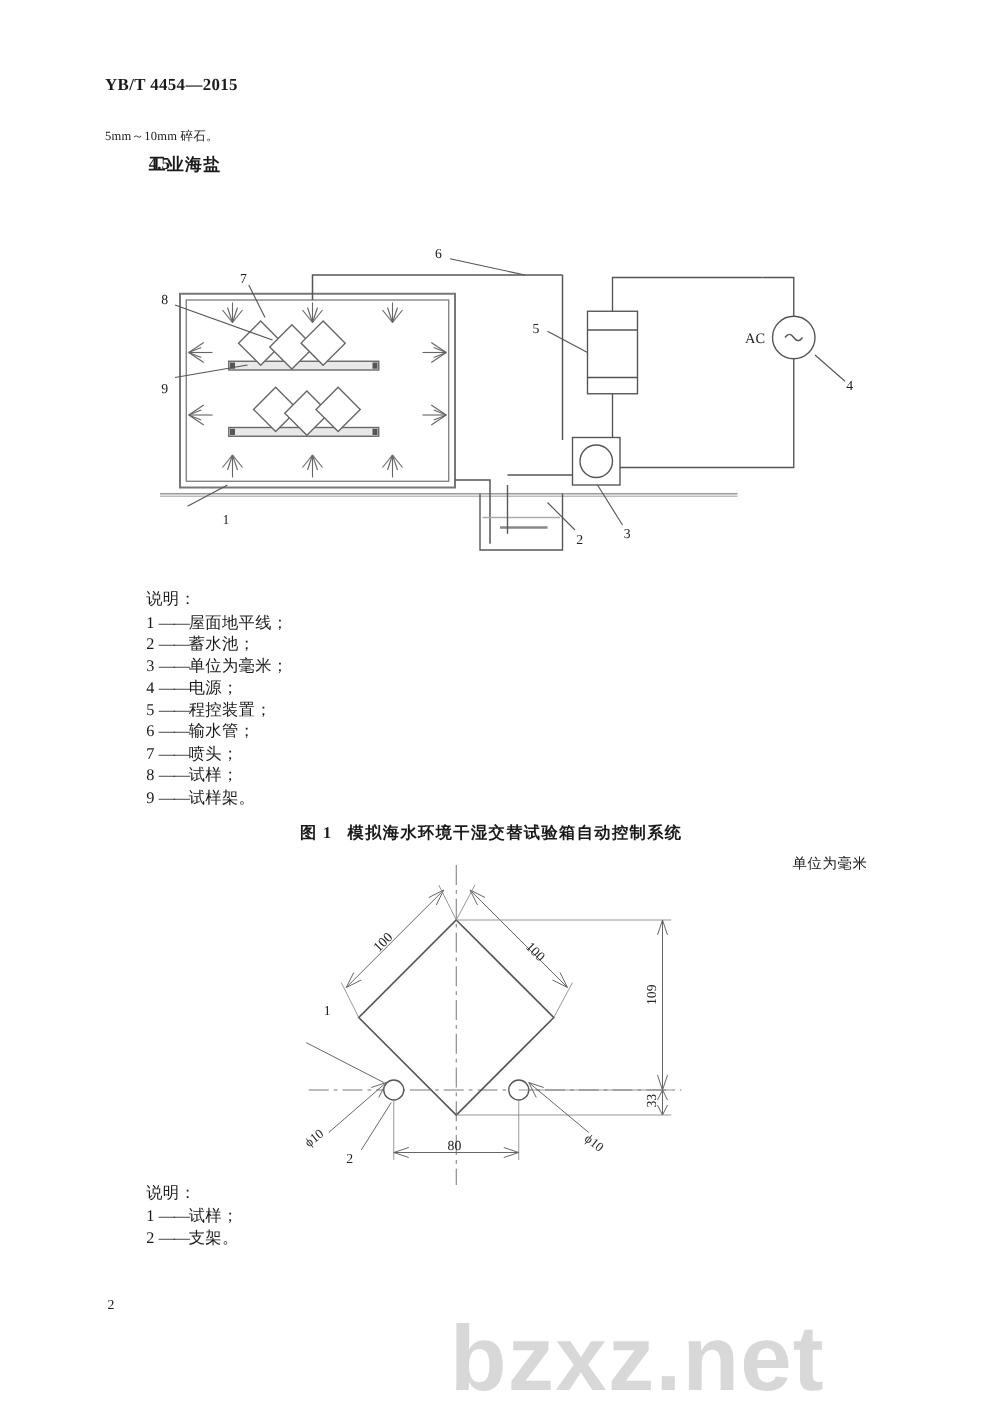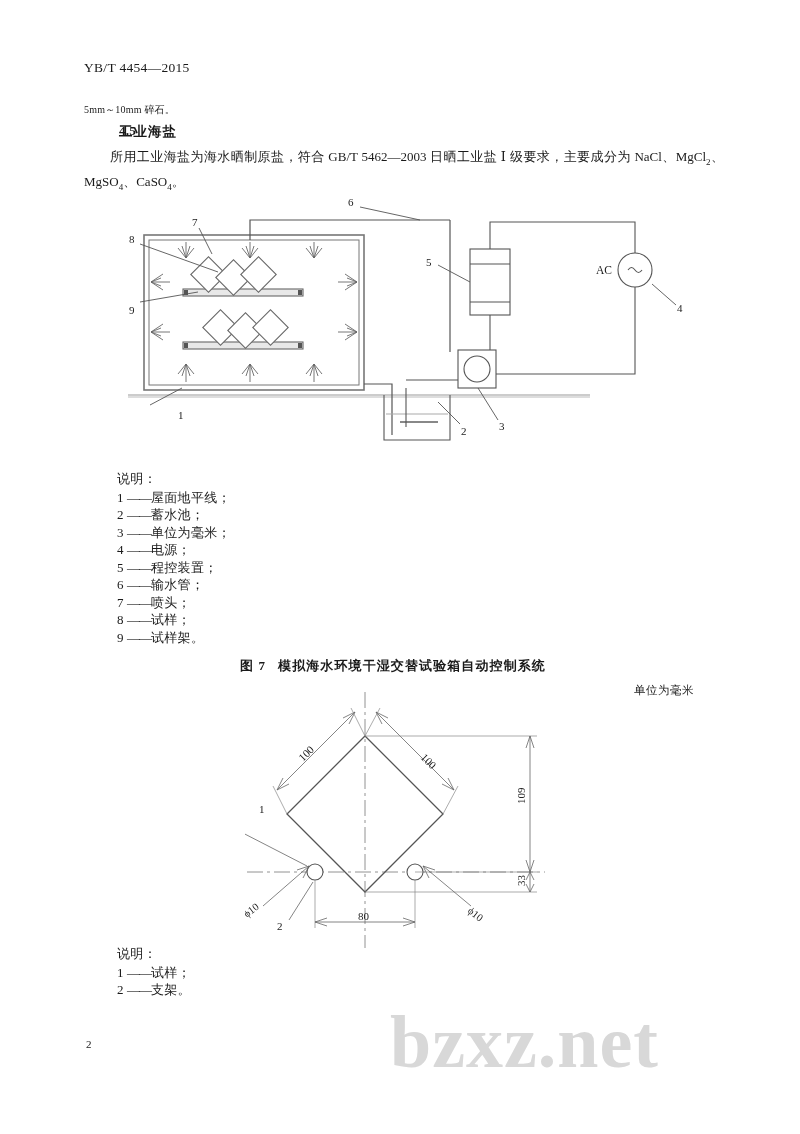--- a/index.html
+++ b/index.html
@@ -16,39 +16,38 @@
     width: 800px;
     height: 1134px;
     background: #ffffff;
     overflow: hidden;
   }
 
   
   #watermark {
     position: absolute;
     left: 360px;
-    top: 1000px;
-    font-family: Liberation Serif, serif;
+    top: 1044px;
+    font-family: Liberation Sans, sans-serif;
     font-weight: bold;
     font-size: 74px;
     letter-spacing: 1px;
     color: #d8d8d8;
     white-space: nowrap;
     z-index: 5;
     pointer-events: none;
-    margin-left: 30px;
   }
 
   
   #std-code {
     position: absolute;
     left: 84px;
     top: 60px;
     font-family: "Liberation Serif", serif;
-    font-weight: normal;
+    font-weight: bold;
     font-size: 13.5px;
     letter-spacing: 0.3px;
   }
 
   
   .btext {
     position: absolute;
     font-size: 10px;
     line-height: 19px;
     letter-spacing: 0.2px;
@@ -134,23 +133,20 @@
 
   <div id="watermark">bzxz.net</div>
 
   <div id="std-code">YB/T 4454—2015</div>
 
   <div class="btext" id="line-gravel">5mm～10mm 碎石。</div>
 
   <div id="sec-num">4.5</div>
   <div id="sec-title">工业海盐</div>
 
-  <div id="para-1">
-    <span class="indent">所用工业海盐为海水晒制原盐，符合 GB/T 5462—2003 日晒工业盐 Ⅰ 级要求，主要成分为 NaCl、</span><span><span>MgCl</span><sub>2</sub></span><span>、</span><span><span>MgSO</span><sub>4</sub></span><span>、</span><span><span>CaSO</span><sub>4</sub></span><span>。</span>
-  </div>
 
   <div class="figwrap" id="fig1">
     <svg width="580" height="250" viewBox="0 0 580 250">
       <g fill="none" stroke="#555" stroke-width="1.1">
 
         <rect x="24" y="43" width="220" height="155" stroke="#777" stroke-width="1.6"></rect>
         <rect x="29" y="48" width="210" height="145" stroke="#777" stroke-width="1"></rect>
 
         <line x1="8" y1="203" x2="470" y2="203" stroke="#999"></line>
         <line x1="8" y1="205" x2="470" y2="205" stroke="#bbb"></line>
@@ -355,21 +351,21 @@
     </div>
     <div class="lg-row">
       <span class="lg-num">8</span><span class="lg-dash">——</span><span>试样；</span>
     </div>
     <div class="lg-row">
       <span class="lg-num">9</span><span class="lg-dash">——</span><span>试样架。</span>
     </div>
   </div>
 
   <div class="caption" id="cap1">
-    <span>图 7</span><span class="cap-sep"></span><span>模拟海水环境干湿交替试验箱自动控制系统</span>
+    <span>图 1</span><span class="cap-sep"></span><span>模拟海水环境干湿交替试验箱自动控制系统</span>
   </div>
 
   <div id="unit-note">单位为毫米</div>
 
   <div class="figwrap" id="fig2">
     <svg width="320" height="260" viewBox="0 0 320 260">
 
       <g stroke="#777" stroke-width="0.8" fill="none">
         <line x1="120" y1="2" x2="120" y2="258" stroke-dasharray="16,4,3,4"></line>
         <line x1="2" y1="182" x2="300" y2="182" stroke-dasharray="16,4,3,4"></line>

